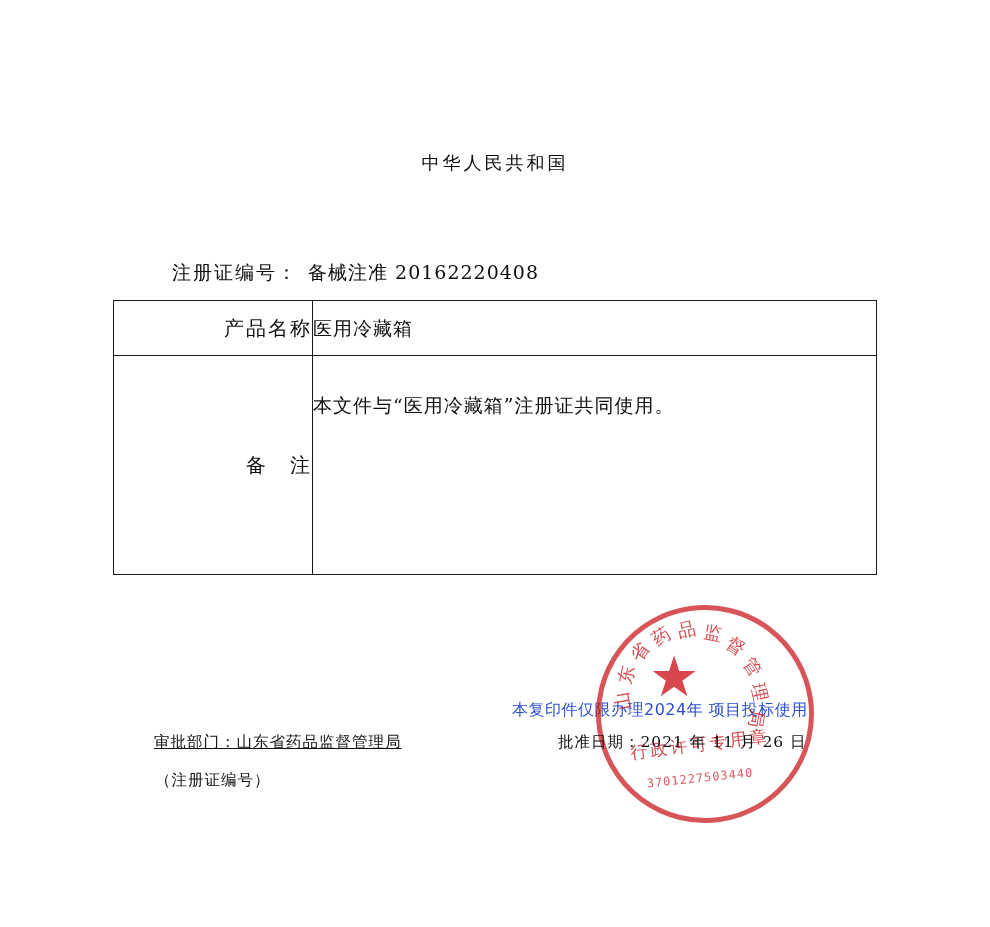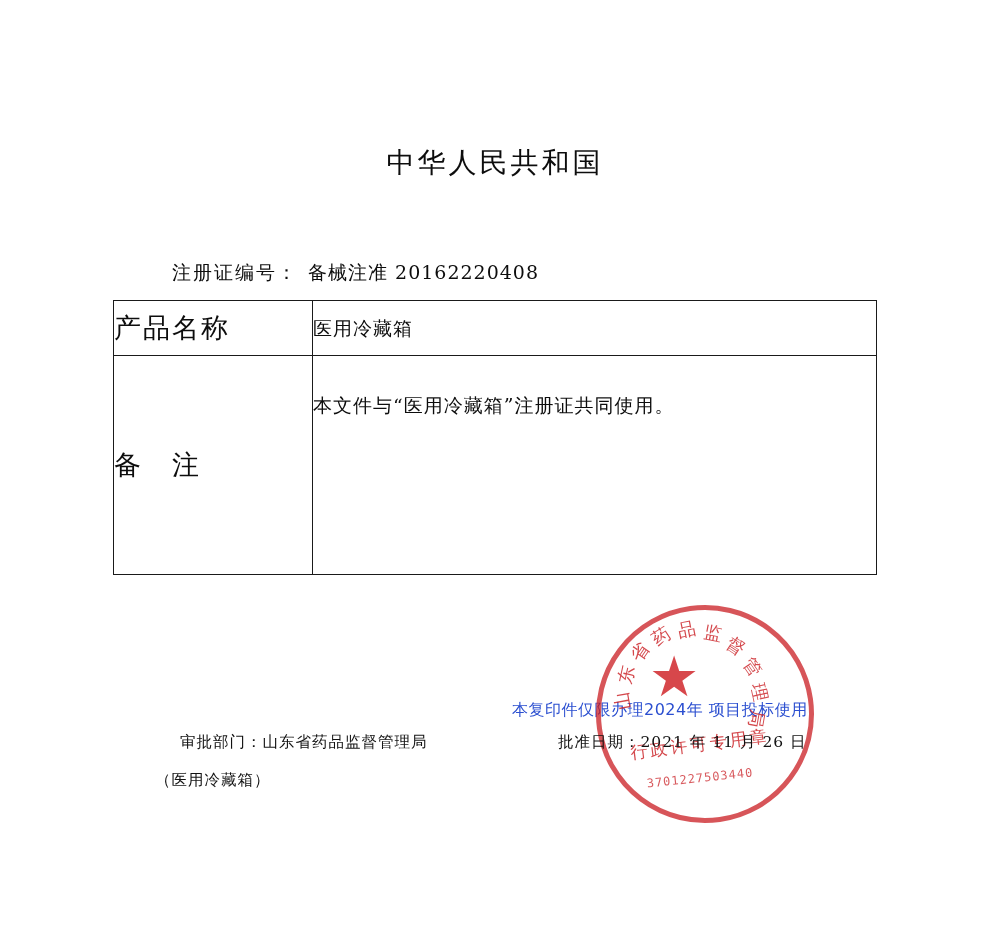--- a/index.html
+++ b/index.html
@@ -19,21 +19,21 @@
     position: absolute;
     left: 0; top: 0;
     width: 990px;
     height: 927px;
   }
   .title-block {
     text-align: center;
     margin-top: 140px;
   }
   .title-line {
-    font-size: 28px;
+    font-size: 18px;
     letter-spacing: 3px;
     line-height: 46px;
     color: #0d0d0d;
   }
   .reg-no {
     margin-top: 74px;
     margin-left: 172px;
     font-size: 19px;
     letter-spacing: 1px;
     color: #0d0d0d;
@@ -48,22 +48,22 @@
     border-collapse: collapse;
     table-layout: fixed;
   }
   table.doc td {
     border: 1px solid #1a1a1a;
     vertical-align: middle;
     padding: 0;
   }
   td.key {
     width: 198px;
-    text-align: left;
-    font-size: 27px;
+    text-align: right;
+    font-size: 20px;
     letter-spacing: 2px;
     color: #0d0d0d;
   }
   td.val {
     padding: 14px 18px 14px 20px;
     font-size: 19px;
     line-height: 42px;
     letter-spacing: 1px;
     color: #0d0d0d;
   }
@@ -77,22 +77,23 @@
     position: absolute;
     left: 0;
     top: 722px;
     width: 990px;
     font-size: 15.5px;
     color: #111111;
     letter-spacing: 1px;
   }
   .footer .dept {
     position: absolute;
-    left: 180px;
+    left: 154px;
     top: 10px;
+    text-decoration: underline;
   }
   .footer .date {
     position: absolute;
     left: 558px;
     top: 10px;
   }
   .footer .seal-note {
     position: absolute;
     left: 155px;
     top: 48px;
@@ -224,16 +225,16 @@
         <span class="ch" style="transform: translate(69.1867px, -27.9363px) rotate(77.7778deg);">理</span>
         <span class="ch" style="transform: translate(69.7846px, 2.89185px) rotate(100deg);">局</span>
       </div>
     <div class="mid">行政许可专用章</div>
     <div class="num">3701227503440</div>
   </div>
 
   <div class="footer">
     <div class="dept">审批部门：山东省药品监督管理局</div>
     <div class="date">批准日期：2021 年 11 月 26 日</div>
-    <div class="seal-note">（医用冷藏箱）</div>
+    <div class="seal-note">（注册证编号）</div>
   </div>
 
 </div>
 
 </body></html>

